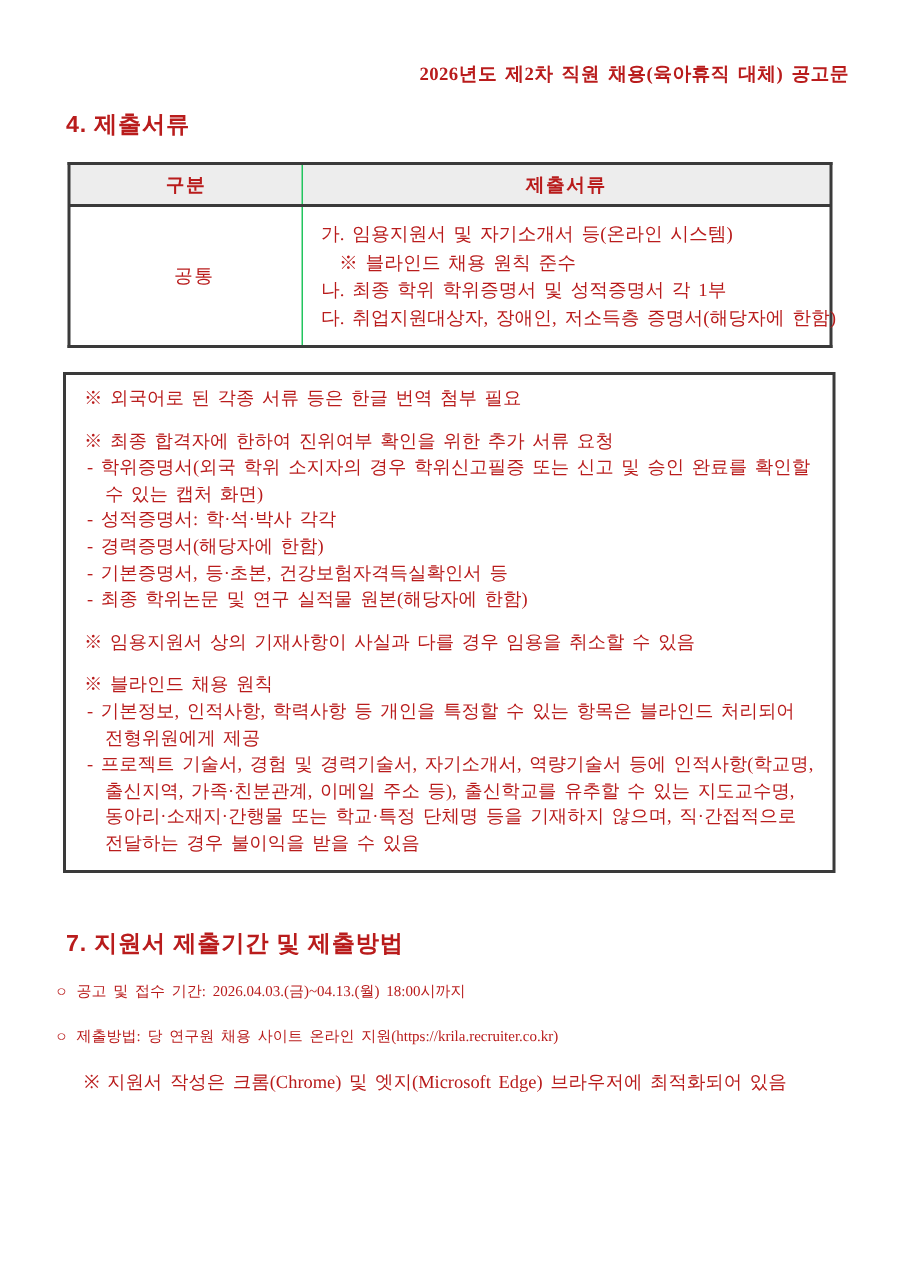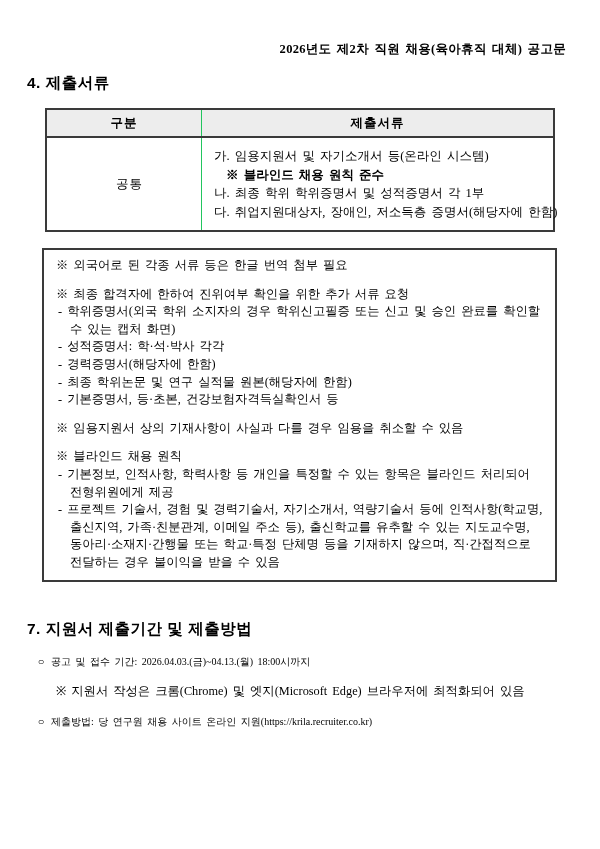--- a/index.html
+++ b/index.html
@@ -1,39 +1,39 @@
 <!DOCTYPE html>
 <html><head>
 <meta charset="utf-8">
 <style>
   html,body{margin:0;padding:0;background:#fff;}
   .page{
     position:relative;
     width:600px;height:849px;
     background:#ffffff;
     font-family:"Liberation Serif", serif;
-    color:#000000;
+    color:#b91c1c;
     overflow:hidden;
   }
   
   .doc-header{
     padding-top:41px;
     padding-right:34px;
     text-align:right;
     font-size:12.5px;
     font-weight:bold;
     letter-spacing:0.3px;
     word-spacing:2px;
   }
   
   .sec-title{
     font-family:"Liberation Sans", sans-serif;
     font-weight:bold;
     font-size:15.5px;
-    margin-left:27px;
+    margin-left:44px;
     letter-spacing:0.5px;
   }
   .sec4-title{margin-top:15px;}
   .sec5-title{margin-top:37px;}
   
   table.sub-table{
     border-collapse:collapse;
     margin:14px 0 0 45px;
     width:510px;
     table-layout:fixed;
@@ -59,21 +59,21 @@
   }
   td.doc-cell{
     padding:9px 8px 9px 12px;
     vertical-align:middle;
   }
   .doc-line{
     line-height:18.5px;
     word-spacing:2px;
     white-space:nowrap;
   }
-  .doc-line.indent{padding-left:12px;font-weight:bold;}
+  .doc-line.indent{padding-left:12px;}
   
   .notes-box{
     margin:16px 0 0 42px;
     width:515px;
     box-sizing:border-box;
     border:2px solid #3a3a3a;
     padding:7px 10px 8px 10px;
     font-size:12.3px;
   }
   .notes-box p{
@@ -148,43 +148,43 @@
       <p class="note">※ 외국어로 된 각종 서류 등은 한글 번역 첨부 필요</p>
 
       <p class="note gap">※ 최종 합격자에 한하여 진위여부 확인을 위한 추가 서류 요청</p>
 
       <p class="dash">- 학위증명서(외국 학위 소지자의 경우 학위신고필증 또는 신고 및 승인 완료를 확인할 수 있는 캡처 화면)</p>
 
       <p class="dash">- 성적증명서: 학·석·박사 각각</p>
 
       <p class="dash">- 경력증명서(해당자에 한함)</p>
 
+      <p class="dash">- 기본증명서, 등·초본, 건강보험자격득실확인서 등</p>
+
       <p class="dash">- 최종 학위논문 및 연구 실적물 원본(해당자에 한함)</p>
-
-      <p class="dash">- 기본증명서, 등·초본, 건강보험자격득실확인서 등</p>
 
       <p class="note gap">※ 임용지원서 상의 기재사항이 사실과 다를 경우 임용을 취소할 수 있음</p>
 
       <p class="note gap">※ 블라인드 채용 원칙</p>
 
       <p class="dash">- 기본정보, 인적사항, 학력사항 등 개인을 특정할 수 있는 항목은 블라인드 처리되어 전형위원에게 제공</p>
 
       <p class="dash">- 프로젝트 기술서, 경험 및 경력기술서, 자기소개서, 역량기술서 등에 인적사항(학교명, 출신지역, 가족·친분관계, 이메일 주소 등), 출신학교를 유추할 수 있는 지도교수명, 동아리·소재지·간행물 또는 학교·특정 단체명 등을 기재하지 않으며, 직·간접적으로 전달하는 경우 불이익을 받을 수 있음</p>
     </div>
 
   <div class="sec-title sec5-title">7. 지원서 제출기간 및 제출방법</div>
 
   <div class="s5-list">
 
       <div class="s5-item circle">
         <span class="bullet">○</span><span class="s5-text">공고 및 접수 기간: 2026.04.03.(금)~04.13.(월) 18:00시까지</span>
       </div>
 
+      <div class="s5-item circle">
+        <span class="bullet">○</span><span class="s5-text">제출방법: 당 연구원 채용 사이트 온라인 지원(https://krila.recruiter.co.kr)</span>
+      </div>
+
       <div class="s5-item ref">
         <span class="bullet">※</span><span class="s5-text">지원서 작성은 크롬(Chrome) 및 엣지(Microsoft Edge) 브라우저에 최적화되어 있음</span>
-      </div>
-
-      <div class="s5-item circle">
-        <span class="bullet">○</span><span class="s5-text">제출방법: 당 연구원 채용 사이트 온라인 지원(https://krila.recruiter.co.kr)</span>
       </div>
     </div>
 
 </div>
 
 </body></html>

